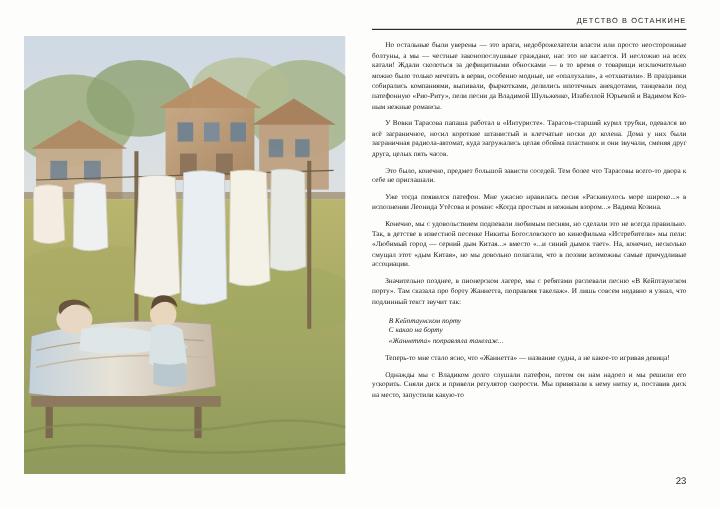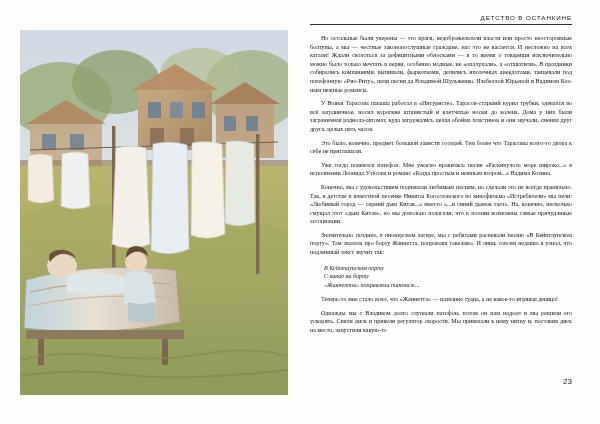--- a/index.html
+++ b/index.html
@@ -80,21 +80,21 @@
     padding-left: 14px;
     font-style: italic;
     font-size: 6.05px;
     line-height: 8.8px;
     color: #17171a;
   }
   .verse div { white-space: nowrap; }
   .folio {
     position: absolute;
     right: 28px;
-    bottom: 38px;
+    bottom: 19px;
     font-family: "Liberation Sans", sans-serif;
     font-size: 8px;
     color: #1a1a1a;
   }
 </style>
 </head>
 <body>
 
 <div class="page">
 

